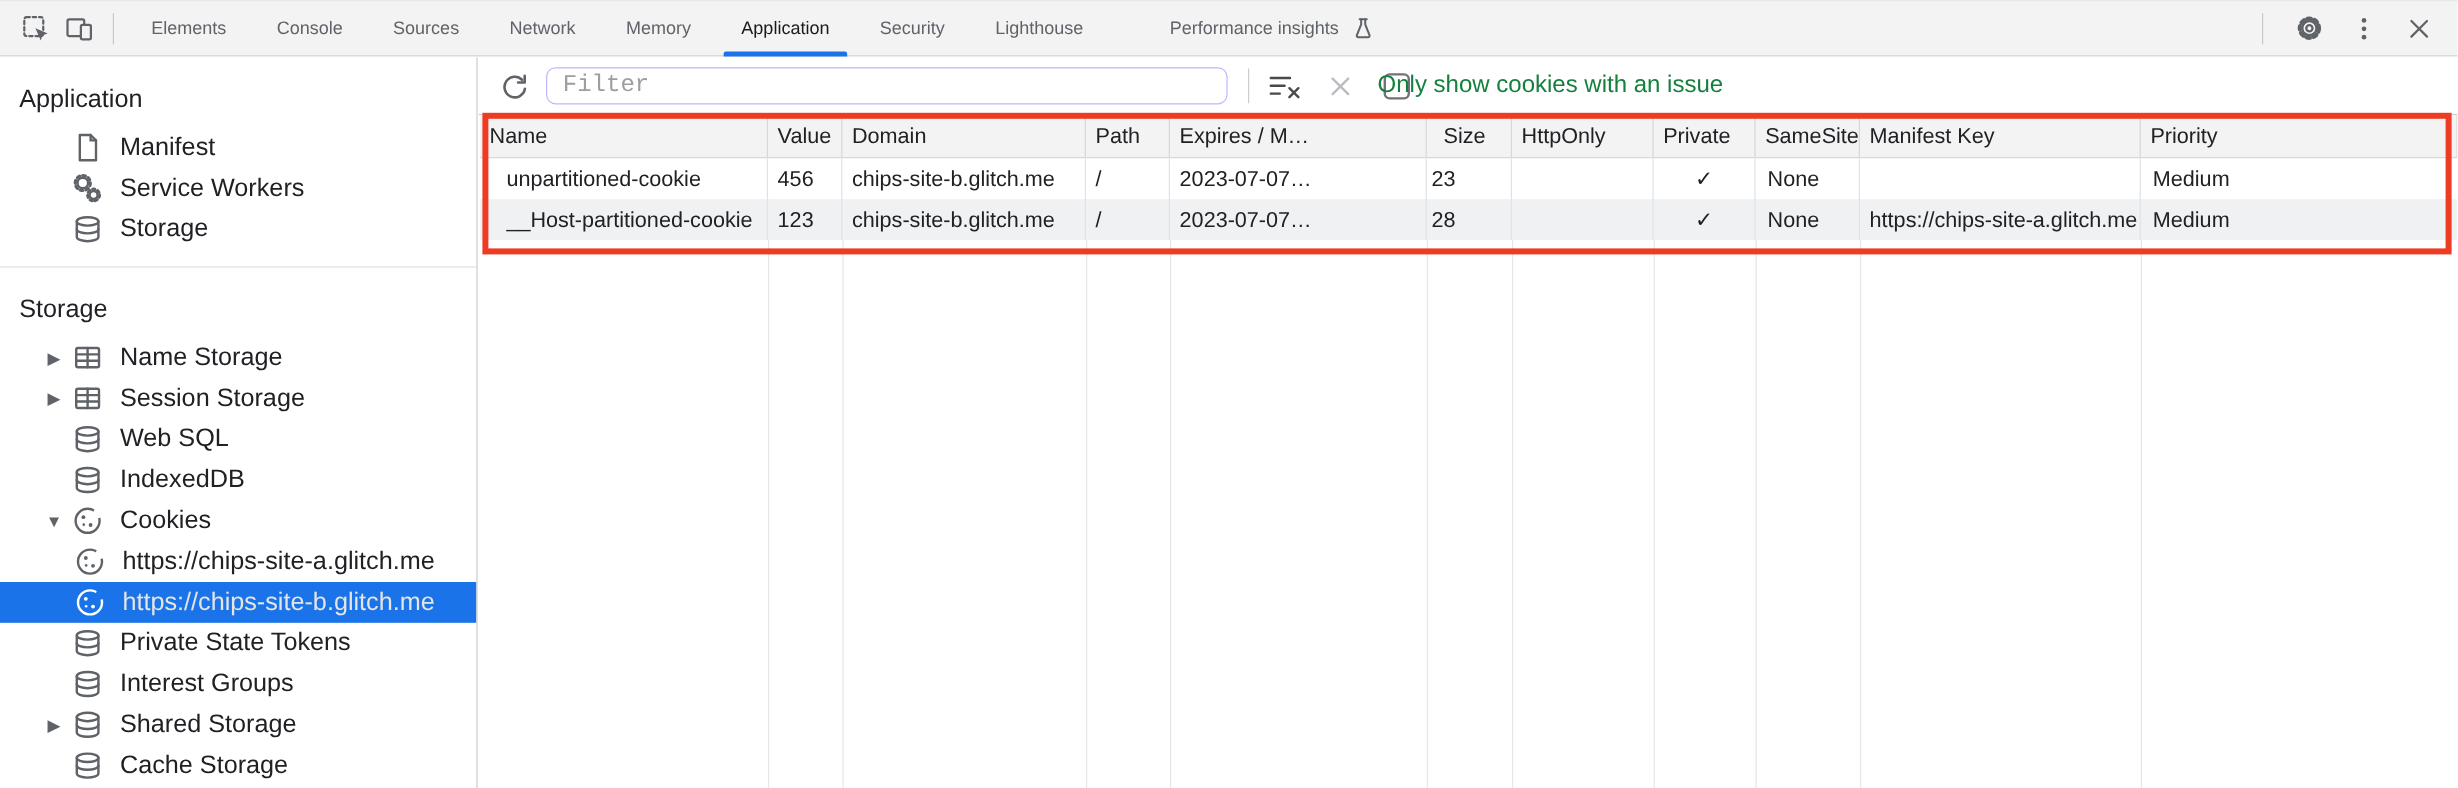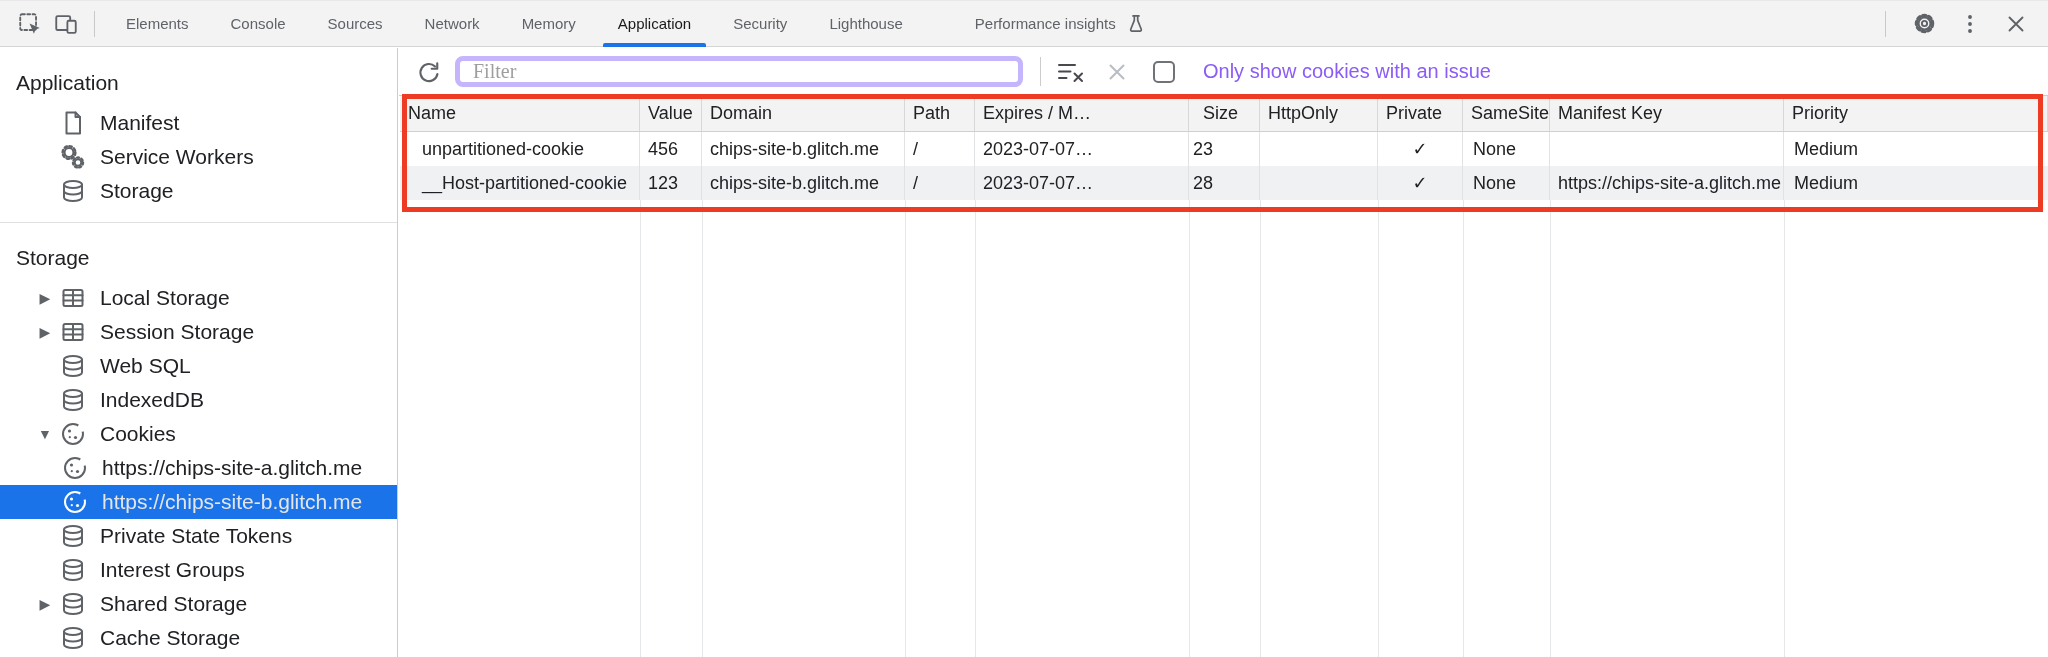--- a/index.html
+++ b/index.html
@@ -36,29 +36,29 @@
   .tri{width:26px;font-size:14px;color:#5f6368;text-align:center;flex:none}
   .sicon{width:30px;height:30px;margin-right:12px;flex:none;color:#5f6368;display:flex;align-items:center;justify-content:center}
   .srow.child{padding-left:34px}
   .srow.selected{background:#1a73e8;color:#e5e5e5}
   .srow.selected .sicon{color:#fff;--bite:#1a73e8}
 
   
   .main{position:absolute;left:399px;top:48px;right:0;bottom:0;background:#fff}
   .toolbar{position:relative;height:47px;border-bottom:1px solid #ccc;box-sizing:content-box;background:#fff}
   .refresh-btn{position:absolute;left:12px;top:6px;width:36px;height:36px;color:#5f6368;display:flex;align-items:center;justify-content:center;cursor:pointer}
-  .filter-input{position:absolute;left:56px;top:8px;width:568px;height:31px;border:5px solid #c4b5fd;
+  .filter-input{position:absolute;left:56px;top:8px;width:568px;height:31px;border:1px solid #c4b5fd;
                 border-radius:8px;font-size:20px;padding:0 13px;color:#202124;box-sizing:border-box;outline:none;
-                font-family:Liberation Serif, serif}
+                font-family:Liberation Mono, monospace}
   .filter-input::placeholder{color:#9e9e9e}
   .tsep{position:absolute;left:641px;top:9px;width:1px;height:29px;background:#ccc}
   .clear-btn{position:absolute;left:652px;top:6px;width:38px;height:36px;color:#47494c;display:flex;align-items:center;justify-content:center;cursor:pointer}
   .del-btn{position:absolute;left:700px;top:6px;width:36px;height:36px;color:#b9bdc1;display:flex;align-items:center;justify-content:center}
   .cbx{position:absolute;left:754px;top:13px;width:22px;height:22px;border:2px solid #6f7377;border-radius:5px;box-sizing:border-box;background:#fff;cursor:pointer}
-  .cbx-label{position:absolute;left:804px;top:0;height:47px;line-height:47px;font-size:20px;color:#8b5cf6}
+  .cbx-label{position:absolute;left:749px;top:0;height:47px;line-height:47px;font-size:20px;color:#15803d}
 
   
   .gridwrap{position:absolute;left:1px;top:48px;right:0;bottom:0;font-size:18px;overflow:hidden}
   .collines i{position:absolute;top:0;bottom:0;width:1px;background:#e5e7e9}
   .cl0{left:240px}.cl1{left:302px}.cl2{left:505px}.cl3{left:575px}.cl4{left:789px}
   .cl5{left:860px}.cl6{left:978px}.cl7{left:1063px}.cl8{left:1150px}.cl9{left:1384px}
   .thead{position:relative;display:flex;height:35px;background:#f3f3f3;border-bottom:1px solid #d0d0d0;z-index:2;color:#202124}
   .trow{position:relative;display:flex;height:34px;background:#fff;z-index:2}
   .trow.alt{background:#eff1f3}
   .cell{display:flex;align-items:center;box-sizing:border-box;border-right:1px solid #e0e2e4;
@@ -197,21 +197,21 @@
     <div class="shead">Storage</div>
 
     <div class="srow">
       <span class="tri">▶</span>
       <span class="sicon">
         <svg class="i" width="28" height="28" viewBox="0 0 28 28">
           <rect x="4.5" y="6" width="19" height="16" rx="1.5"></rect>
           <path d="M4.5 11.3 h19 M4.5 16.6 h19 M14 6 v16"></path>
         </svg>
       </span>
-      <span class="slabel">Local Storage</span>
+      <span class="slabel">Name Storage</span>
     </div>
 
     <div class="srow">
       <span class="tri">▶</span>
       <span class="sicon">
         <svg class="i" width="28" height="28" viewBox="0 0 28 28">
           <rect x="4.5" y="6" width="19" height="16" rx="1.5"></rect>
           <path d="M4.5 11.3 h19 M4.5 16.6 h19 M14 6 v16"></path>
         </svg>
       </span>

